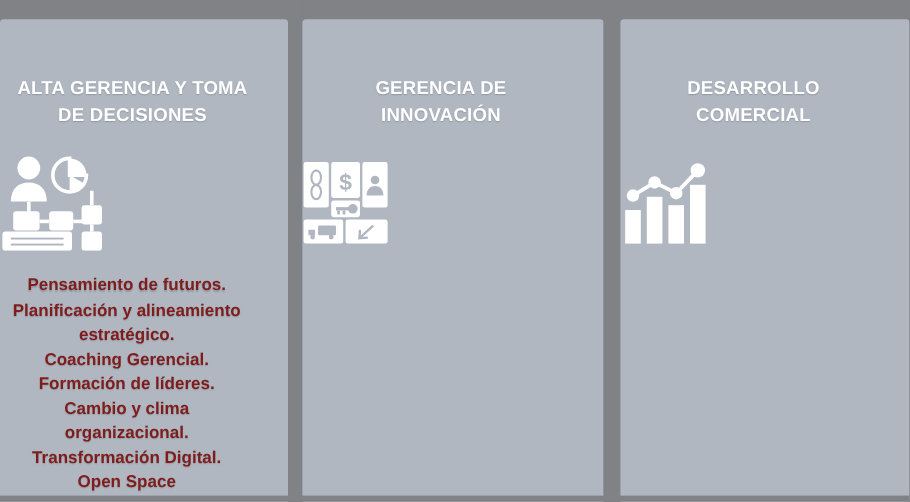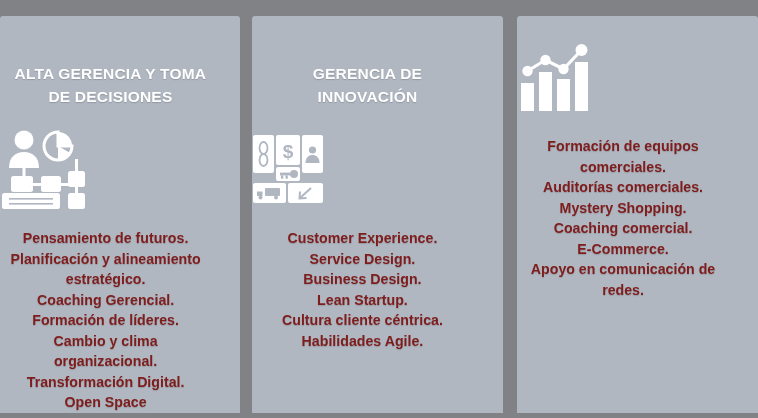--- a/index.html
+++ b/index.html
@@ -182,54 +182,42 @@
           <circle cx="8.5" cy="63.5" r="2"></circle>
           <circle cx="24" cy="63.5" r="2"></circle>
         </g>
 
         <g stroke="#b0b7c1" stroke-width="2" fill="none">
           <line x1="59" y1="54" x2="48" y2="64"></line>
           <polyline points="48,57.5 47.5,64.5 54.5,64"></polyline>
         </g>
       </svg>
     </div>
-    <div class="panel-body">Customer Experience.
-Service Design.
-Business Design.
-Lean Startup.
-Cultura cliente céntrica.
-Habilidades Agile.</div>
   </div>
 
   <div class="divider divider-2"></div>
 
   <div class="panel panel-3">
+    <div class="panel-title">DESARROLLO
+COMERCIAL</div>
     <div class="icon-wrap">
       <svg width="76" height="72" viewBox="0 0 76 72" aria-hidden="true">
         <g fill="#ffffff">
 
           <rect x="4" y="42" width="13" height="28"></rect>
           <rect x="22" y="31" width="13" height="39"></rect>
           <rect x="40" y="38" width="13" height="32"></rect>
           <rect x="58" y="21" width="13" height="49"></rect>
         </g>
 
         <polyline points="10.5,30 28.5,19 46.5,28 64.5,9" fill="none" stroke="#ffffff" stroke-width="3.2"></polyline>
         <g fill="#ffffff">
           <circle cx="10.5" cy="30" r="5.2"></circle>
           <circle cx="28.5" cy="19" r="5.2"></circle>
           <circle cx="46.5" cy="28" r="5.2"></circle>
           <circle cx="64.5" cy="9" r="6"></circle>
         </g>
       </svg>
     </div>
-    <div class="panel-body">Formación de equipos
-comerciales.
-Auditorías comerciales.
-Mystery Shopping.
-Coaching comercial.
-E-Commerce.
-Apoyo en comunicación de
-redes.</div>
   </div>
 
   <div class="bottom-strip"></div>
 </div>
 
 </body></html>

